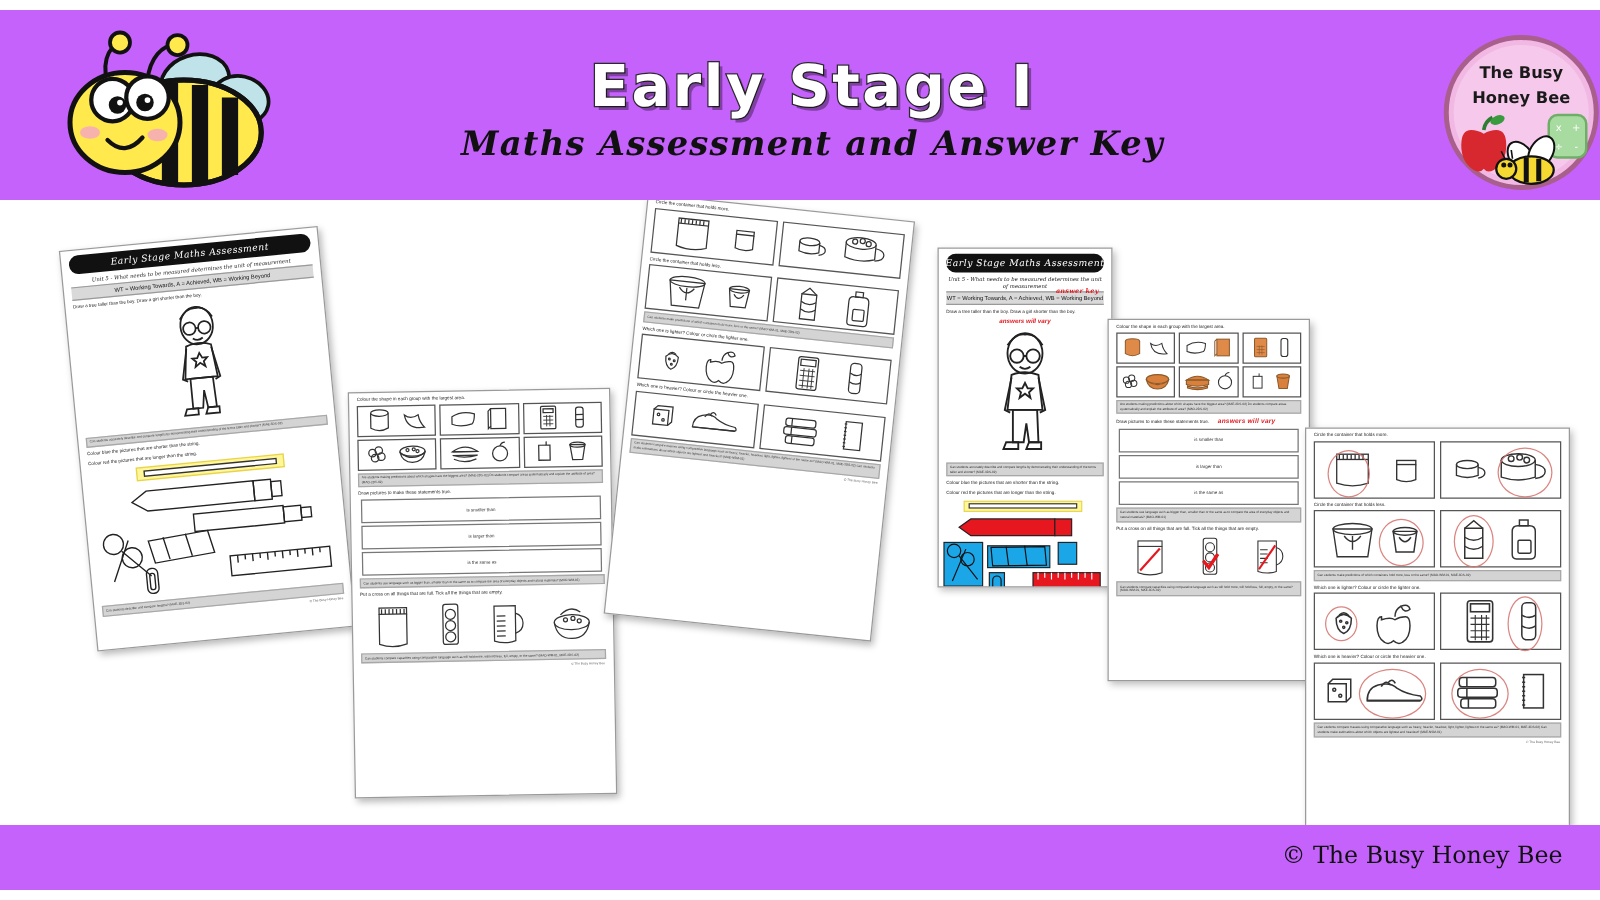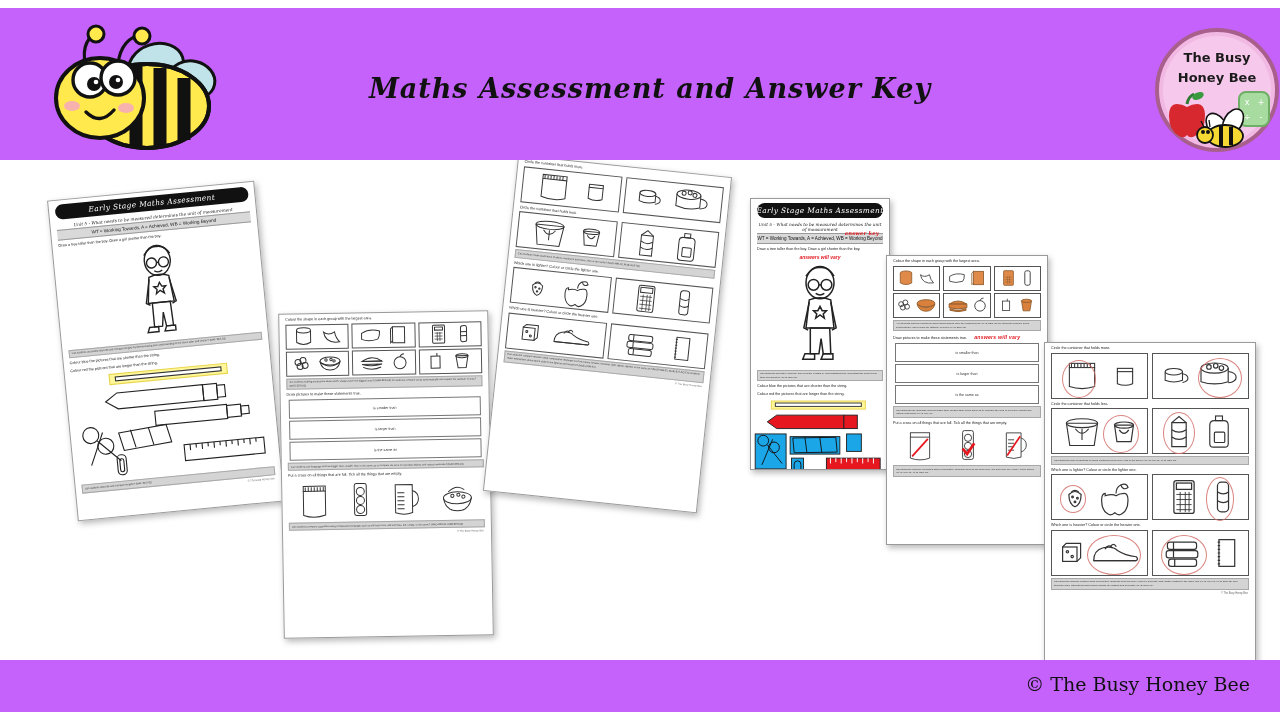--- a/index.html
+++ b/index.html
@@ -120,20 +120,21 @@
       <circle cx="42" cy="60" r="7" fill="#111"></circle>
       <circle cx="64" cy="58" r="7" fill="#111"></circle>
       <circle cx="44" cy="58" r="2.3" fill="#fff"></circle>
       <circle cx="66" cy="56" r="2.3" fill="#fff"></circle>
       <ellipse cx="20" cy="82" rx="8" ry="5" fill="#f7a8c0" opacity=".85"></ellipse>
       <ellipse cx="74" cy="84" rx="8" ry="5" fill="#f7a8c0" opacity=".85"></ellipse>
       <path d="M34 88 Q48 102 62 86" stroke="#111" stroke-width="3.4" fill="none" stroke-linecap="round"></path>
     </svg>
 
     <div class="title-wrap">
+      <div class="main-title">Early Stage I</div>
       <div class="sub-title">Maths Assessment and Answer Key</div>
     </div>
 
     <div class="badge">
       <svg viewBox="0 0 128 128" width="128" height="128">
         <circle cx="64" cy="64" r="60" fill="#f2b8e4" stroke="#a85f8c" stroke-width="4"></circle>
         <circle cx="64" cy="64" r="54" fill="#f6c9ec"></circle>
         <text x="64" y="36" text-anchor="middle" font-family="DejaVu Sans, sans-serif" font-size="13" font-weight="bold" fill="#1a1a1a">The Busy</text>
         <text x="64" y="56" text-anchor="middle" font-family="DejaVu Sans, sans-serif" font-size="13" font-weight="bold" fill="#1a1a1a">Honey Bee</text>
 

